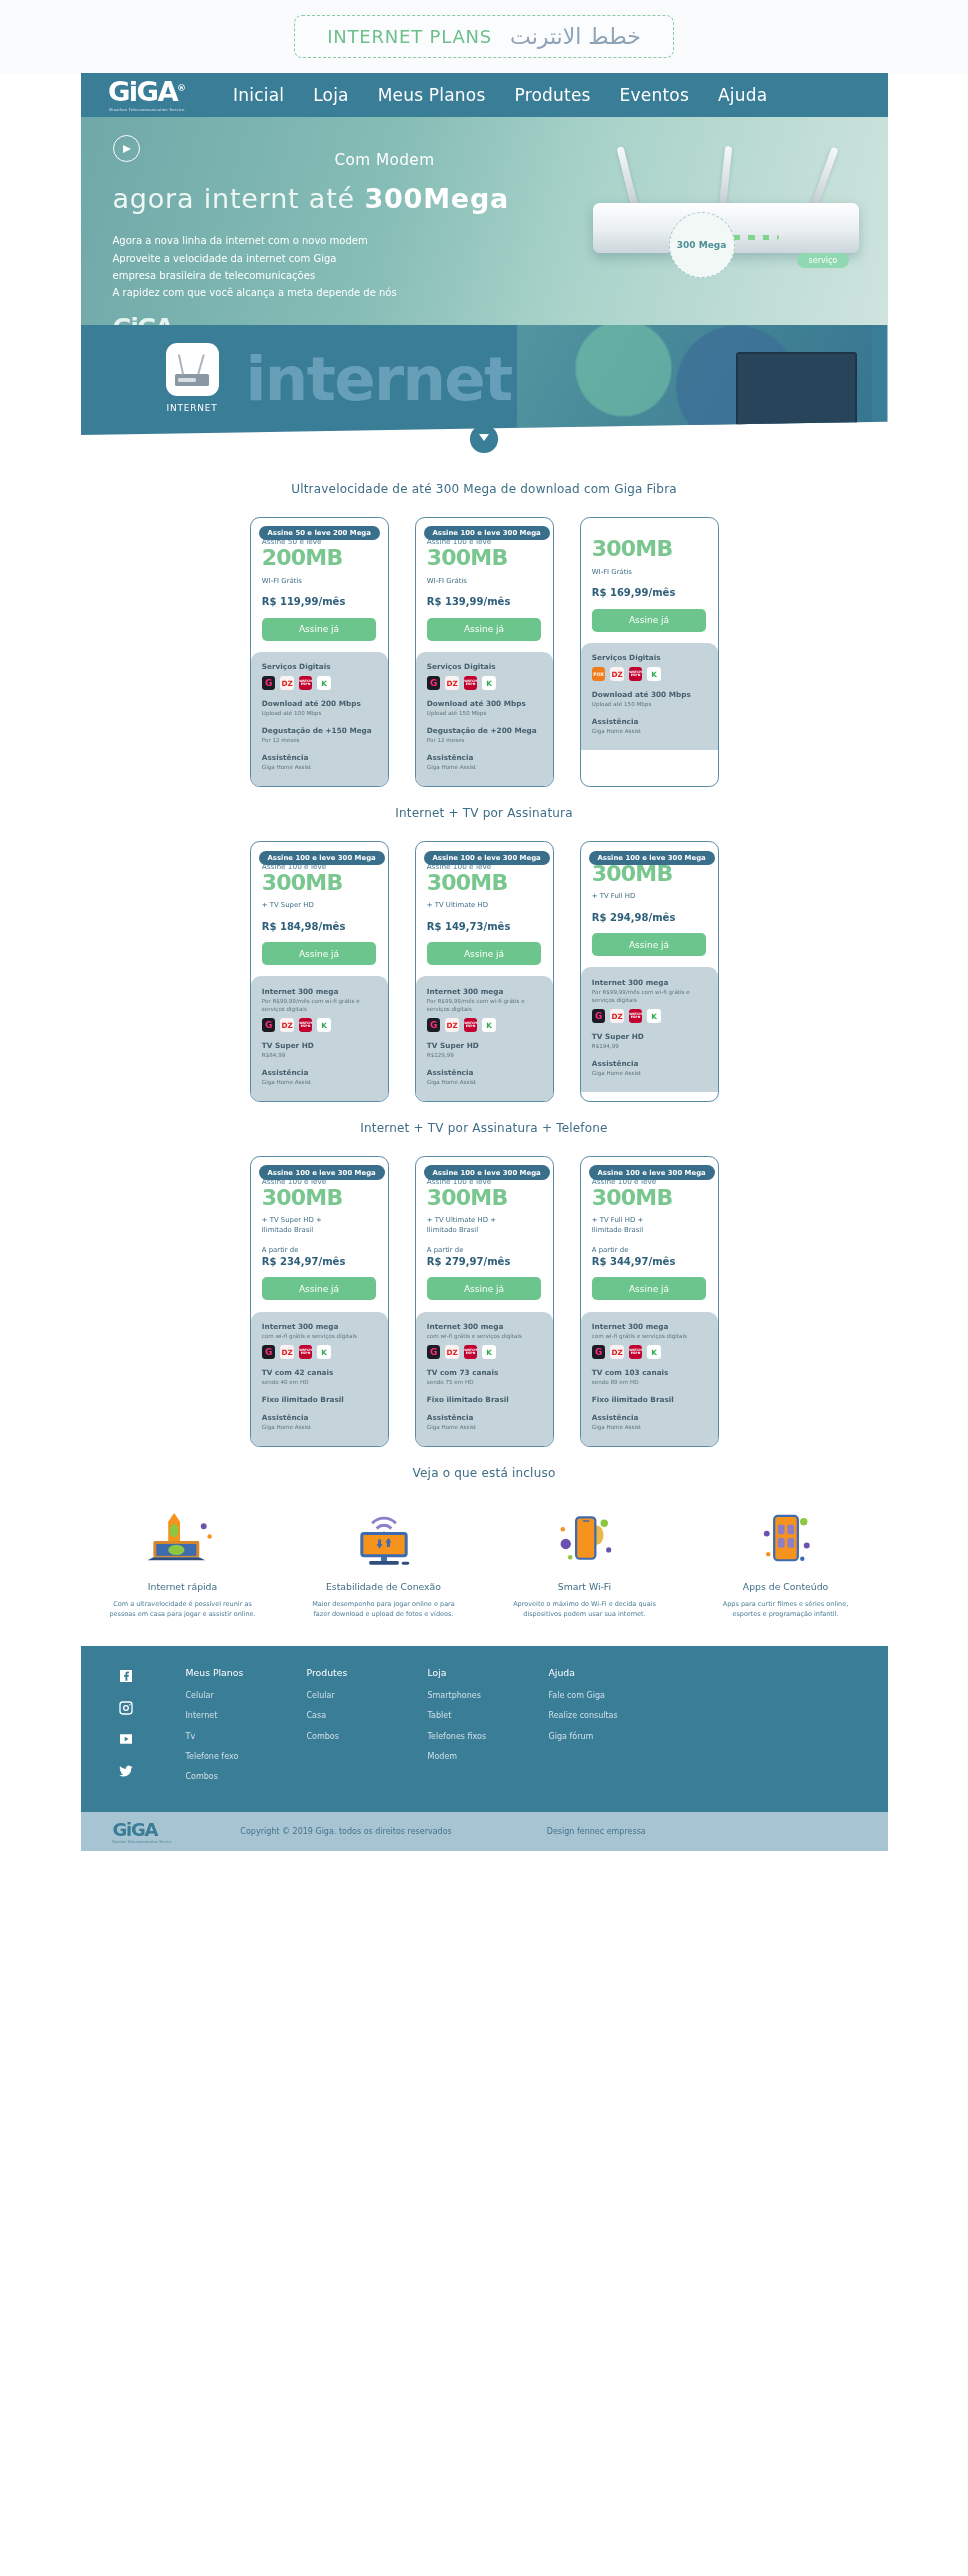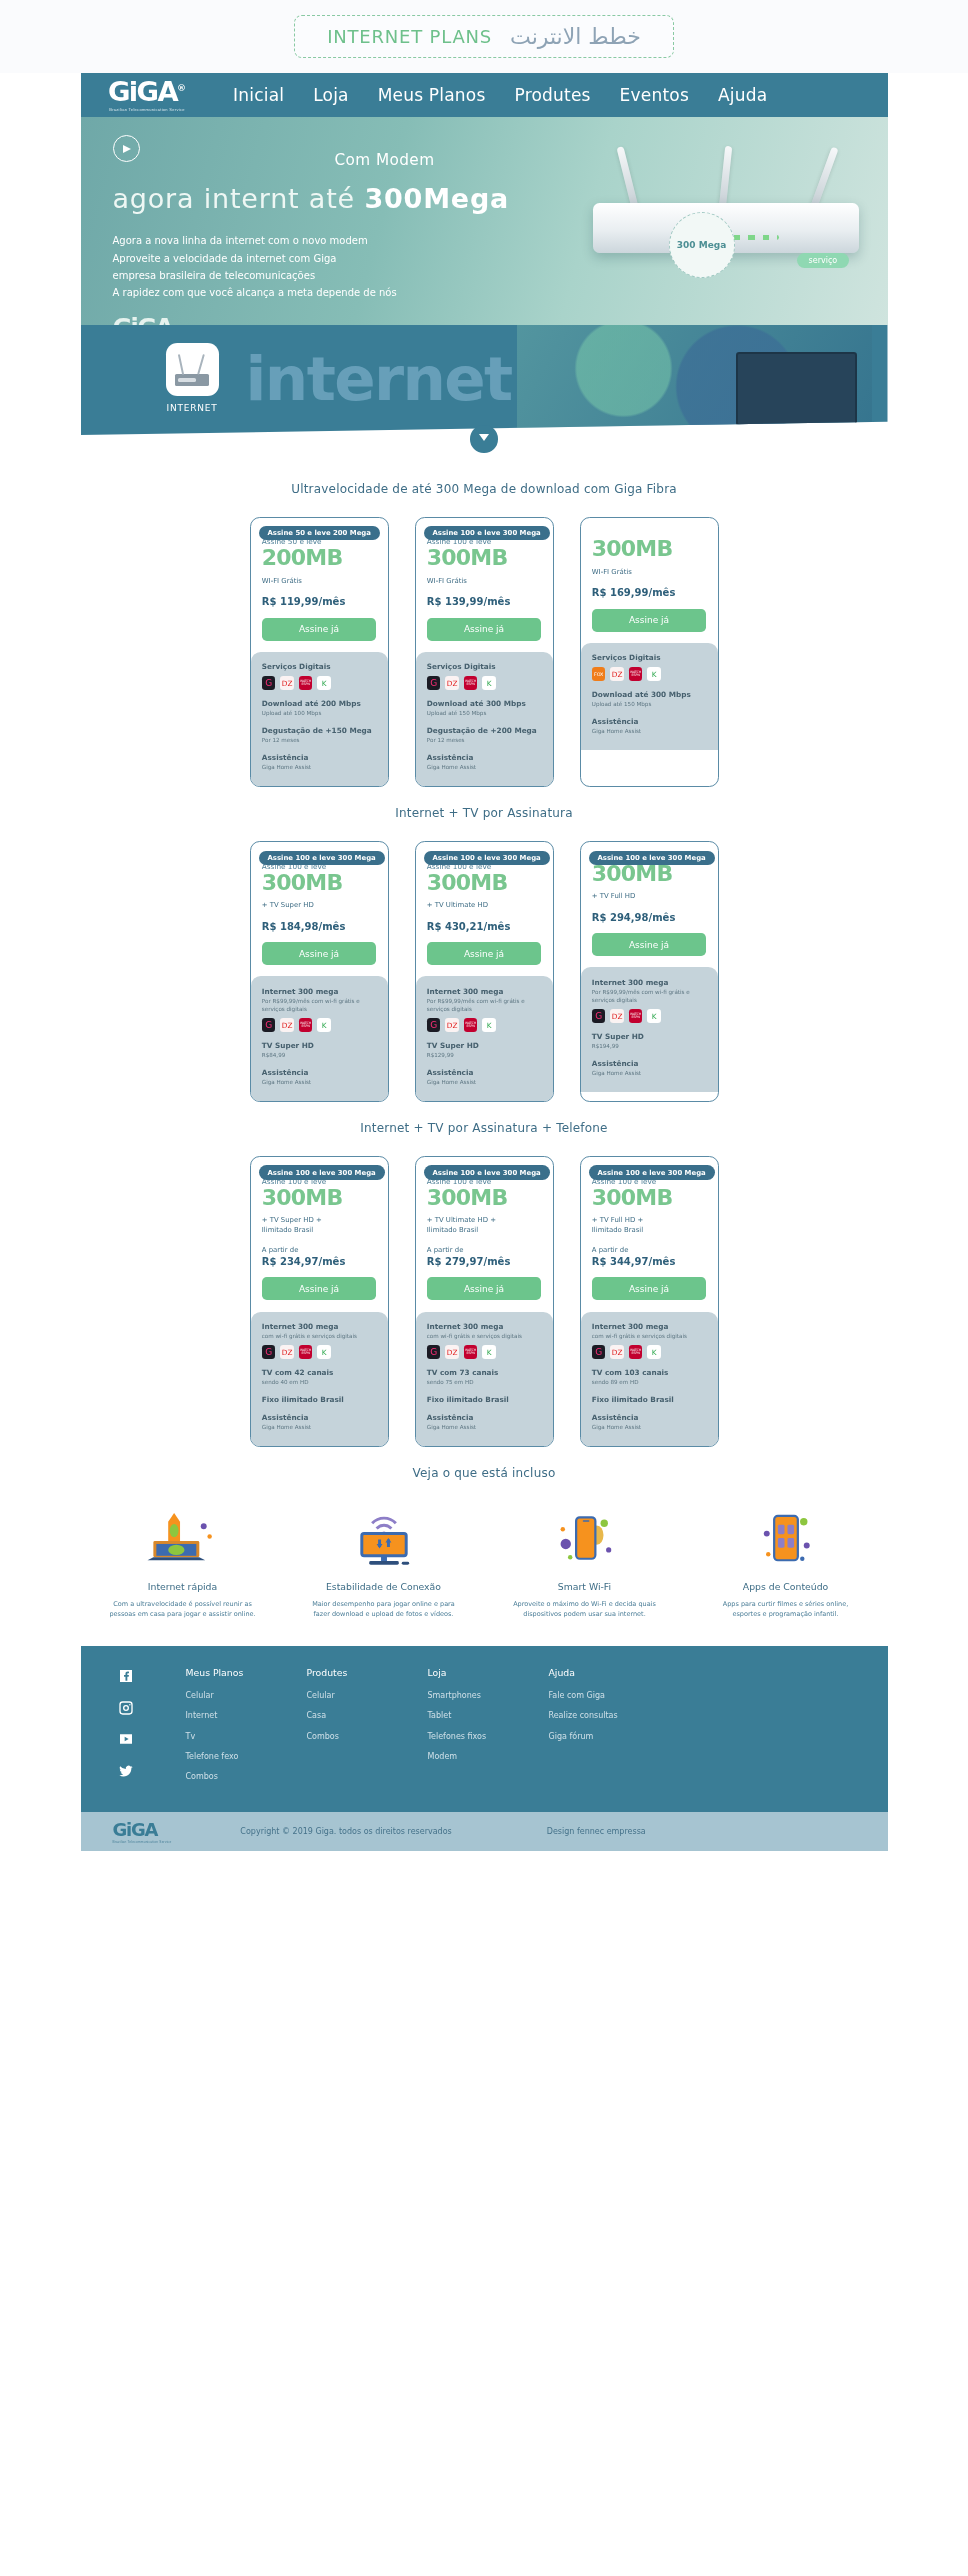--- a/index.html
+++ b/index.html
@@ -158,21 +158,21 @@
     padding:6.5px 0; border-radius:4.8px; font-size:9px; border:none; width:100%; cursor:pointer;
     font-family:"DejaVu Sans", sans-serif;
   }
   .card-details { background:#c5d3da; padding:10.5px 11.3px 14.5px; border-radius:9.7px 9.7px 0 0; }
   .det-h { color:#46606e; font-size:7.3px; font-weight:700; font-family:"DejaVu Sans", sans-serif;}
   .det-s { color:#5d7682; font-size:5.6px; line-height:1.5; margin-top:0.8px; font-family:"DejaVu Sans", sans-serif;}
   .det-block { margin-top:9px; }
   .det-block:first-child { margin-top:0; }
   .svc-icons { display:flex; gap:4.8px; margin:4.8px 0 7.3px; }
   .svc { width:13.7px; height:13.7px; border-radius:3.2px; font-size:3.6px; color:#fff;
-         display:flex; align-items:center; justify-content:center; font-weight:400; overflow:hidden;
+         display:flex; align-items:center; justify-content:center; font-weight:700; overflow:hidden;
          font-family:"DejaVu Sans", sans-serif; }
   .svc.globo { background:#1b1b24; color:#ff2e77; font-size:9px; }
   .svc.dz { background:#fbf3f3; color:#e02020; font-size:7.3px; }
   .svc.espn { background:#c2002f; color:#fff; font-size:3.2px; line-height:1.1; text-align:center; }
   .svc.kids { background:#ffffff; color:#2fa84f; font-size:7.3px; }
   .svc.fox  { background:#f07d1a; color:#ffffff; font-size:4.8px; }
 
   
   .features { display:flex; justify-content:center; gap:48px; margin-top:27.4px; }
   .feat { width:153px; text-align:center; }
@@ -402,21 +402,21 @@
               <div class="det-s">Giga Home Assist</div>
             </div>
           </div>
         </div>
         <div class="card">
           <div class="card-ribbon">Assine 100 e leve 300 Mega</div>
           <div class="card-top">
             <div class="card-pre">Assine 100 e leve</div>
             <div class="card-speed">300MB</div>
             <div class="card-sub">+ TV Ultimate HD</div>
-            <div class="card-price">R$ 430,21/mês</div>
+            <div class="card-price">R$ 149,73/mês</div>
             <button class="btn-assine">Assine já</button>
           </div>
           <div class="card-details">
             <div class="det-block">
               <div class="det-h">Internet 300 mega</div>
               <div class="det-s">Por R$99,99/mês com wi-fi grátis e serviços digitais</div>
               <div class="svc-icons">
                 <span class="svc globo">G</span>
                 <span class="svc dz">DZ</span>
                 <span class="svc espn">WATCH<br>ESPN</span>

